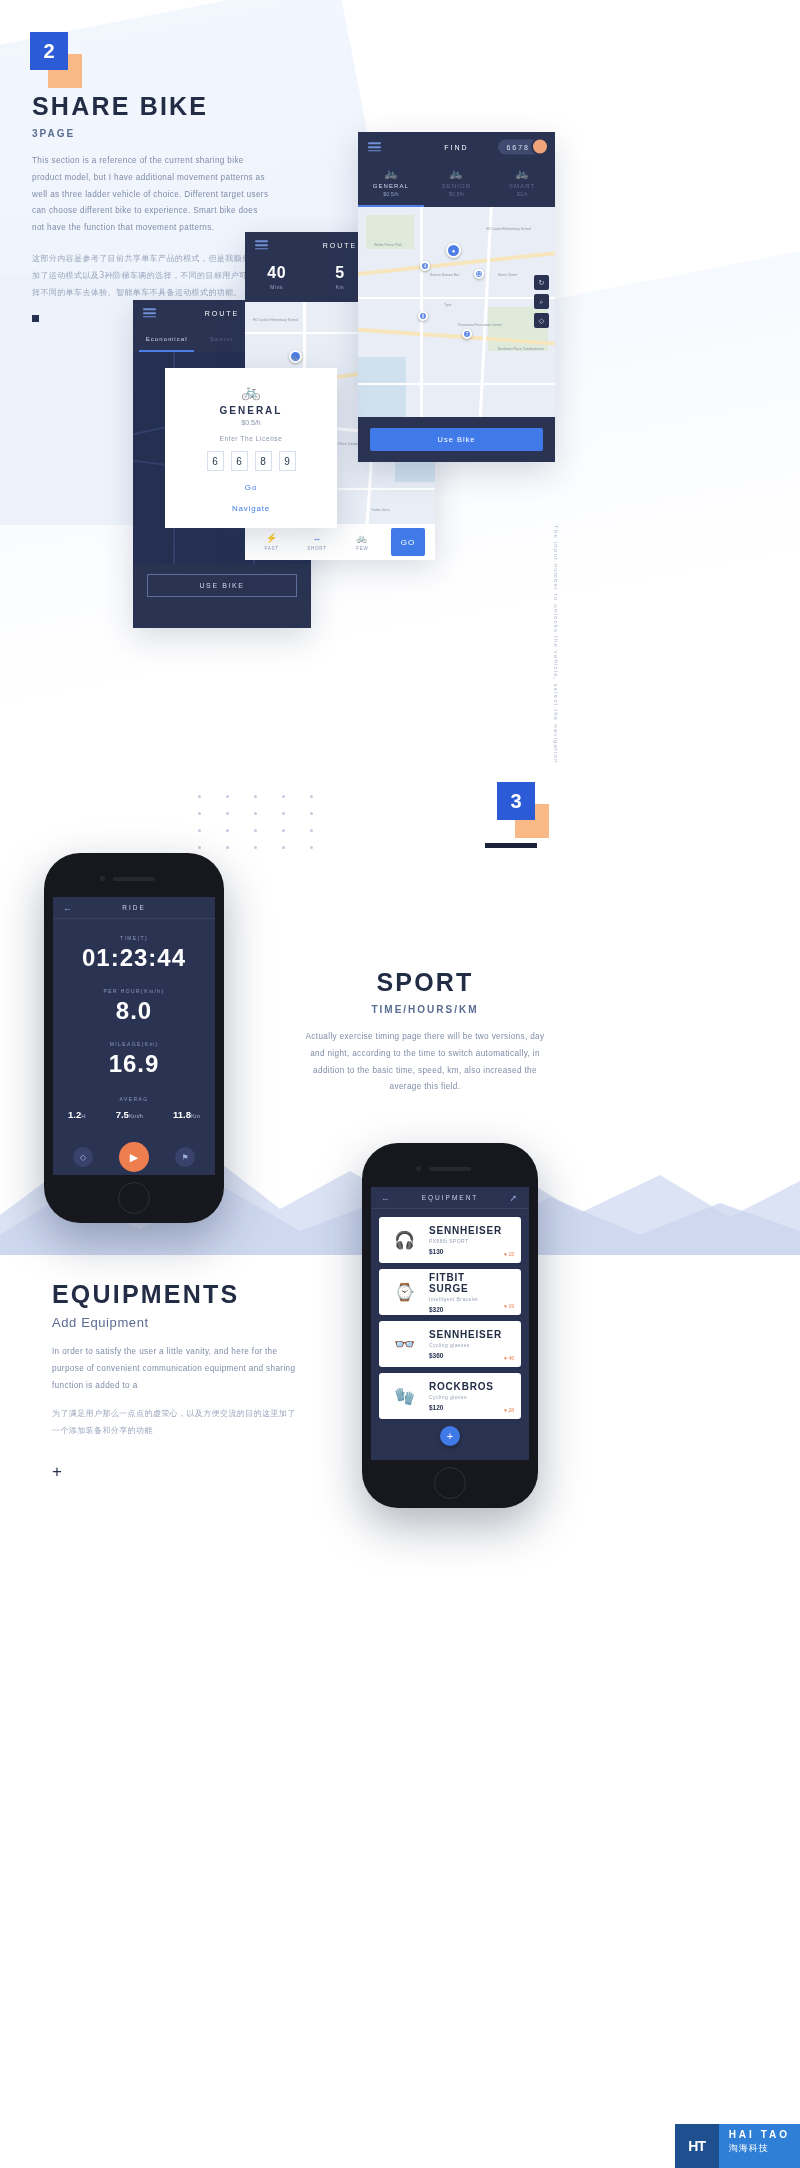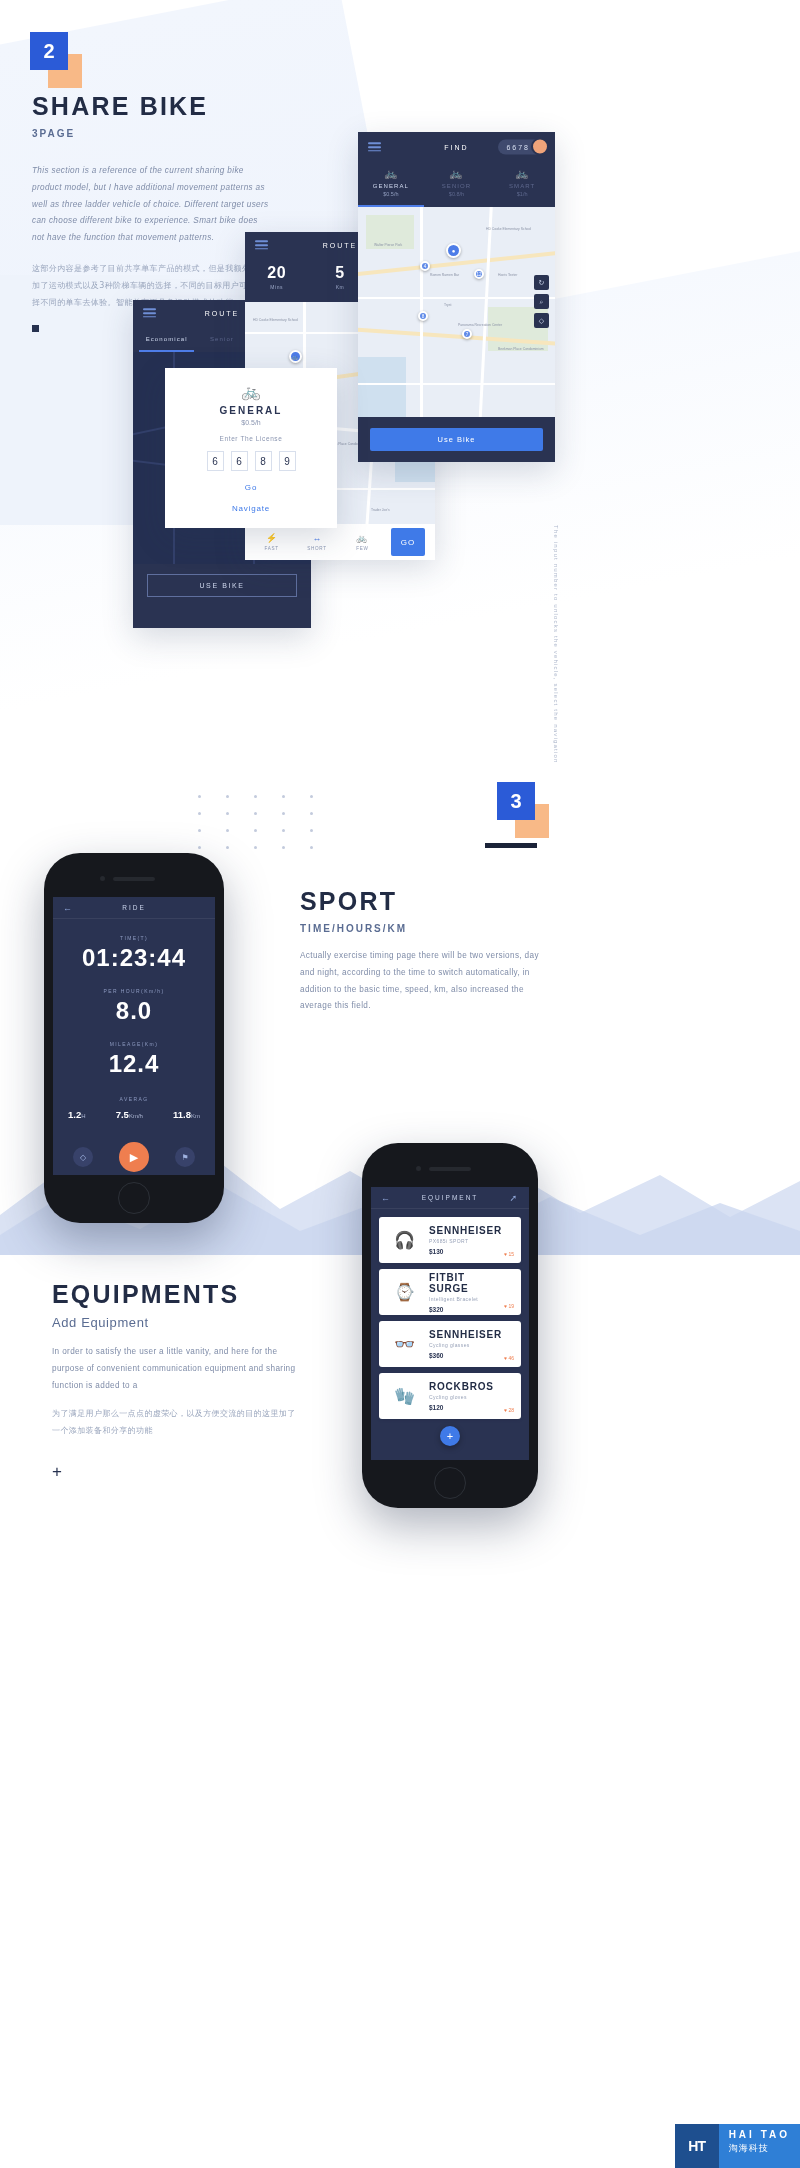--- a/index.html
+++ b/index.html
@@ -243,21 +243,21 @@
   <div class="band-left"></div>
 
   <div class="numblock" style="left:30px; top:32px;">
     <div class="sq-orange"></div>
     <div class="sq-blue">2</div>
   </div>
 
   <div style="position:absolute; left:32px; top:92px; width:250px;">
     <div class="h-title">SHARE BIKE</div>
     <div class="h-sub">3PAGE</div>
-    <div class="copy-en" style="margin-top:24px; width:240px;font-style:italic;">This section is a reference of the current sharing bike product model, but I have additional movement patterns as well as three ladder vehicle of choice. Different target users can choose different bike to experience. Smart bike does not have the function that movement patterns.</div>
+    <div class="copy-en" style="margin-top:14px; width:240px;">This section is a reference of the current sharing bike product model, but I have additional movement patterns as well as three ladder vehicle of choice. Different target users can choose different bike to experience. Smart bike does not have the function that movement patterns.</div>
     <div class="copy-cn" style="margin-top:14px; width:230px;">这部分内容是参考了目前共享单车产品的模式，但是我额外增加了运动模式以及3种阶梯车辆的选择，不同的目标用户可选择不同的单车去体验。智能单车不具备运动模式的功能。</div>
     <div class="sq-mark" style="margin-top:14px;"></div>
   </div>
 
   <div class="vert-note" style="left:553px; top:525px;">The input number to unlocks the vehicle, select the navigation</div>
 
   <div class="card dark" style="left:133px; top:300px; width:178px; height:328px;">
     <div class="navbar">
       <span class="burger">
           <i></i>
@@ -293,21 +293,21 @@
     <div class="navbar">
       <span class="burger">
           <i></i>
           <i></i>
           <i></i>
         </span>
       <span>ROUTE</span>
     </div>
     <div style="display:flex; padding:6px 0 12px;">
       <div class="stat">
-        <b>20</b>
+        <b>40</b>
         <s>Mins</s>
       </div>
       <div class="stat">
         <b>5</b>
         <s>Km</s>
       </div>
       <div class="stat">
         <b>4</b>
         <s>Lig</s>
       </div>
@@ -454,21 +454,21 @@
       <i></i>
       <i></i>
       <i></i>
   </div>
 
   <svg class="mountains" style="top:1105px; height:150px;" viewBox="0 0 800 150" preserveAspectRatio="none">
     <path d="M0,110 L70,58 L130,96 L200,42 L280,104 L350,66 L430,112 L500,60 L580,108 L660,70 L730,112 L800,76 L800,150 L0,150 Z" fill="#dbe3f4"></path>
     <path d="M0,130 L60,92 L140,124 L220,80 L300,126 L380,96 L470,132 L550,92 L640,130 L720,98 L800,126 L800,150 L0,150 Z" fill="#c9d5ef" opacity=".75"></path>
   </svg>
 
-  <div style="position:absolute; left:300px; top:887px; width:250px; text-align:left;">
+  <div style="position:absolute; left:300px; top:968px; width:250px; text-align:center;">
     <div class="h-title">SPORT</div>
     <div class="h-sub">TIME/HOURS/KM</div>
     <div class="copy-en" style="margin-top:14px;">Actually exercise timing page there will be two versions, day and night, according to the time to switch automatically, in addition to the basic time, speed, km, also increased the average this field.</div>
   </div>
 
   <div class="iphone" style="left:44px; top:853px; width:180px; height:370px;">
     <div class="speaker"></div>
     <div class="cam"></div>
     <div class="screen">
       <div class="spnav">
@@ -478,21 +478,21 @@
       <div class="metric" style="margin-top:16px;">
         <div class="cap">TIME(T)</div>
         <div class="val">01:23:44</div>
       </div>
       <div class="metric" style="margin-top:16px;">
         <div class="cap">PER HOUR(Km/h)</div>
         <div class="val sm">8.0</div>
       </div>
       <div class="metric" style="margin-top:16px;">
         <div class="cap">MILEAGE(Km)</div>
-        <div class="val sm">12.4</div>
+        <div class="val sm">16.9</div>
       </div>
       <div class="metric" style="margin-top:18px;">
         <div class="cap">AVERAG</div>
       </div>
       <div class="avgrow" style="margin-top:7px;">
         <span><b>1.2</b><em>H</em></span>
         <span><b>7.5</b><em>Km/h</em></span>
         <span><b>11.8</b><em>Km</em></span>
       </div>
       <div class="ctrlrow" style="margin-top:22px;">

